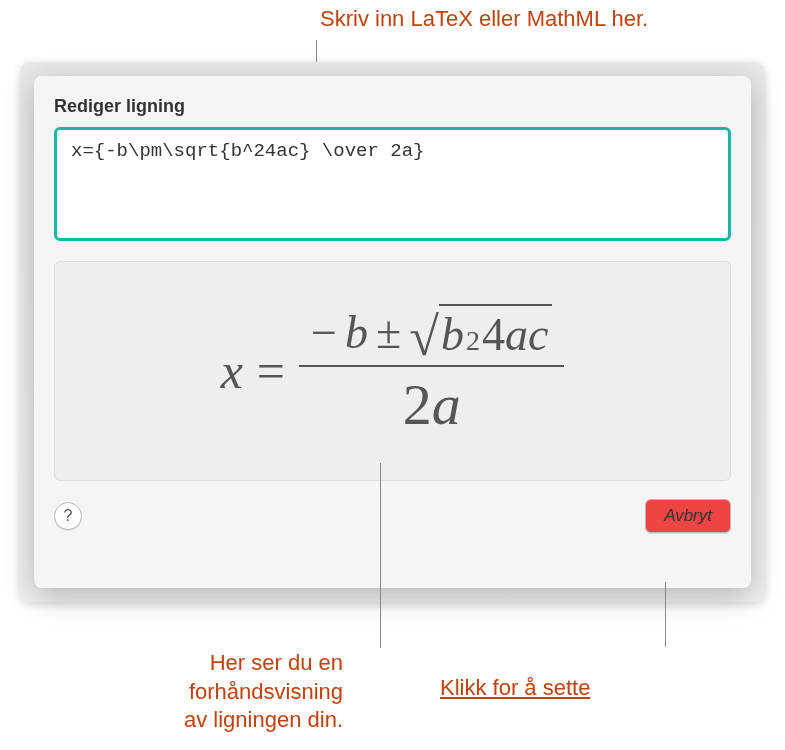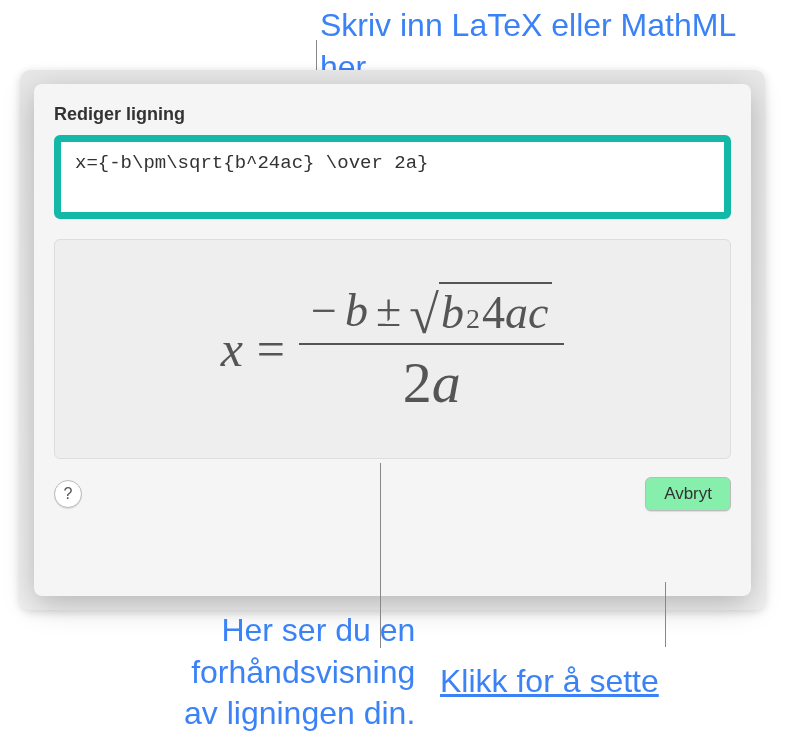--- a/index.html
+++ b/index.html
@@ -11,22 +11,22 @@
     body {
       font-family: -apple-system, BlinkMacSystemFont, "Helvetica Neue", sans-serif;
       width: 785px;
       height: 750px;
       background: #fff;
       position: relative;
     }
     
     .callout {
       position: absolute;
-      font-size: 32px;
-      color: #3b82f6;
+      font-size: 22px;
+      color: #c2410c;
       line-height: 1.3;
     }
     
     .callout-top {
       top: 5px;
       left: 320px;
     }
     
     .callout-line-top {
       position: absolute;
@@ -64,21 +64,21 @@
       position: absolute;
       top: 582px;
       left: 665px;
       width: 1px;
       height: 65px;
       background: #888;
     }
     
     .dialog-wrapper {
       position: absolute;
-      top: 70px;
+      top: 62px;
       left: 20px;
       right: 20px;
       height: 540px;
       background: linear-gradient(#e8e8e8, #f0f0f0);
       border-radius: 10px;
       box-shadow: 0 2px 8px rgba(0,0,0,0.15);
       padding: 14px;
     }
     
     .dialog {
@@ -92,23 +92,23 @@
     
     .dialog-title {
       font-size: 18px;
       font-weight: 600;
       color: #333;
       margin-bottom: 10px;
     }
     
     .equation-input {
       width: 100%;
-      height: 84px;
+      height: 114px;
       background: #fff;
-      border: 7px solid #14b8a6;
+      border: 3px solid #14b8a6;
       border-radius: 6px;
       padding: 10px 14px;
       font-family: "Courier New", monospace;
       font-size: 19px;
       color: #333;
       resize: none;
       outline: none;
     }
     
     .preview-panel {
@@ -222,28 +222,29 @@
       cursor: pointer;
       box-shadow: 0 1px 1px rgba(0,0,0,0.1);
     }
     
     .button-group {
       display: flex;
       gap: 12px;
     }
     
     .btn {
-      background: #86efac;
+      background: #ef4444;
       border: 1px solid #bbb;
       border-radius: 6px;
       padding: 6px 18px;
       font-size: 17px;
       color: #333;
       cursor: pointer;
       box-shadow: 0 1px 1px rgba(0,0,0,0.1);
+      font-style: italic;
     }
     
     .preview-pointer {
       position: absolute;
       top: 232px;
       left: 50%;
       transform: translateX(-50%);
       width: 0;
       height: 0;
       border-left: 8px solid transparent;

